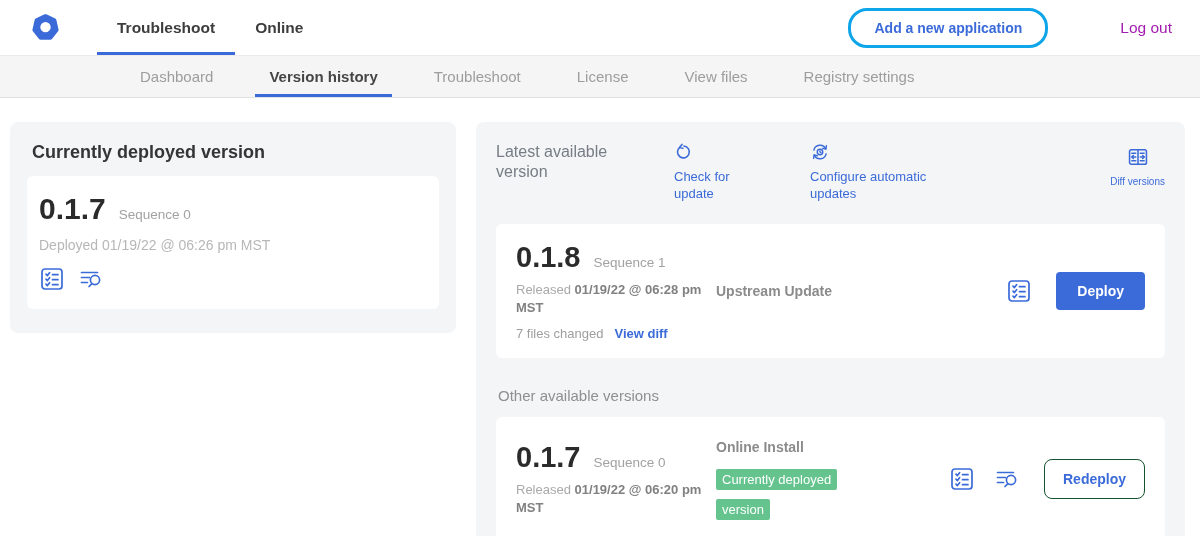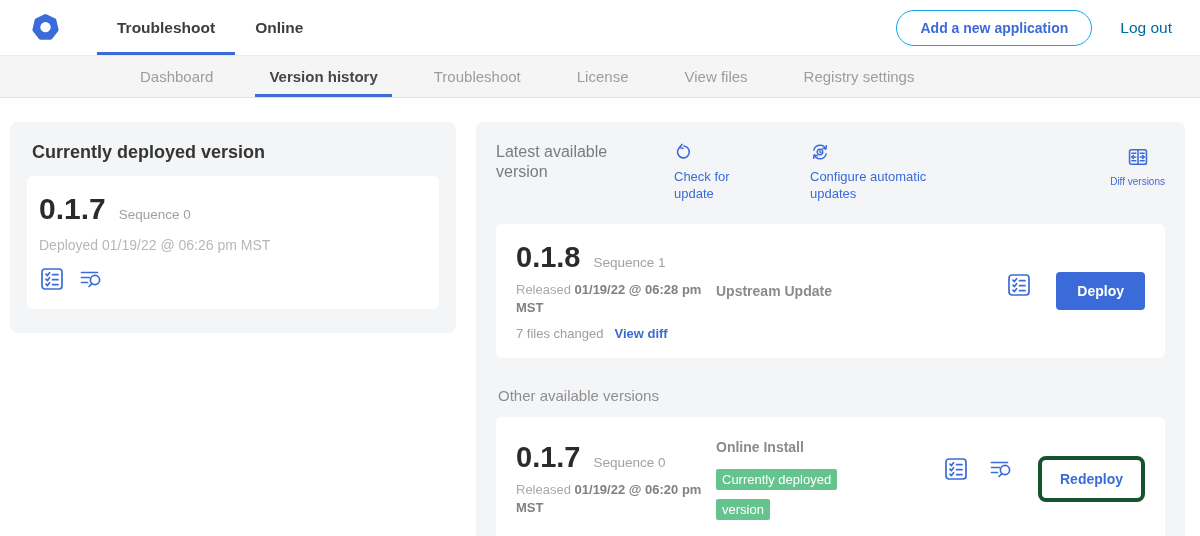--- a/index.html
+++ b/index.html
@@ -20,25 +20,25 @@
     display:flex; align-items:center; padding:0 20px;
     font-size:15.5px; font-weight:bold; color:#3d3d3d;
     position:relative; cursor:pointer;
   }
   .topnav-tab.active::after {
     content:""; position:absolute; left:0; right:0; bottom:0;
     height:3px; background:#3b6bd9;
   }
   .topnav-right { margin-left:auto; display:flex; align-items:center; gap:28px; }
   .add-app-btn {
-    font-family:inherit; background:#fff; border:1px solid #0ea5e9;
+    font-family:inherit; background:#fff; border:3px solid #0ea5e9;
     color:#3b6bd9; font-weight:bold; font-size:14px;
     padding:9px 23px; border-radius:19px; cursor:pointer;
   }
-  .logout { font-size:15.5px; color:#0369a1; cursor:pointer; }
+  .logout { font-size:15.5px; color:#a21caf; cursor:pointer;margin-left:44px; }
   
   .subnav {
     height:42px; background:#f5f5f6; border-bottom:1px solid #e2e2e5;
     display:flex; padding-left:112px;
   }
   .subnav-tab {
     display:flex; align-items:center; padding:0 28px;
     font-size:15px; color:#9d9d9d; position:relative; cursor:pointer;
   }
   .subnav-tab.active { color:#454545; font-weight:bold; }
@@ -82,29 +82,29 @@
   .files-row { margin-top:9px; font-size:13px; color:#9e9e9e; display:flex; gap:11px; align-items:center; }
   .view-diff { color:#3b6bd9; font-weight:bold; cursor:pointer; }
   .vcard-mid { width:168px; flex-shrink:0; }
   .source-label { font-size:14px; font-weight:bold; color:#8b8b8b; }
   .badge-wrap { margin-top:9px; width:150px; line-height:1.85; }
   .badge {
     display:inline; background:#65c48e; color:#fff; font-size:13px;
     padding:3px 6px; border-radius:2px;
     -webkit-box-decoration-break:clone; box-decoration-break:clone;
   }
-  .vcard-right { margin-left:auto; display:flex; gap:19px; }
+  .vcard-right { margin-left:auto; display:flex; align-items:center; gap:19px; }
   .deploy-btn {
     font-family:inherit; background:#3b6bd9; color:#fff; border:none;
     border-radius:4px; font-weight:bold; font-size:14px;
     padding:11px 21px; cursor:pointer; margin-left:5px;
   }
   .redeploy-btn {
     font-family:inherit; background:#fff; color:#3b6bd9;
-    border:4px solid #14532d; border-radius:8px; font-weight:bold;
+    border:1px solid #14532d; border-radius:8px; font-weight:bold;
     font-size:14px; padding:11px 18px; cursor:pointer; margin-left:5px;
   }
   .other-header { margin:29px 0 0 2px; font-size:15px; color:#8f8f8f; }
   .vcard.other { margin-top:13px; }
   .vcard.other .vcard-mid { align-self:flex-start; margin-top:5px; }
 </style>
 </head>
 <body>
 
 <header class="topnav">

